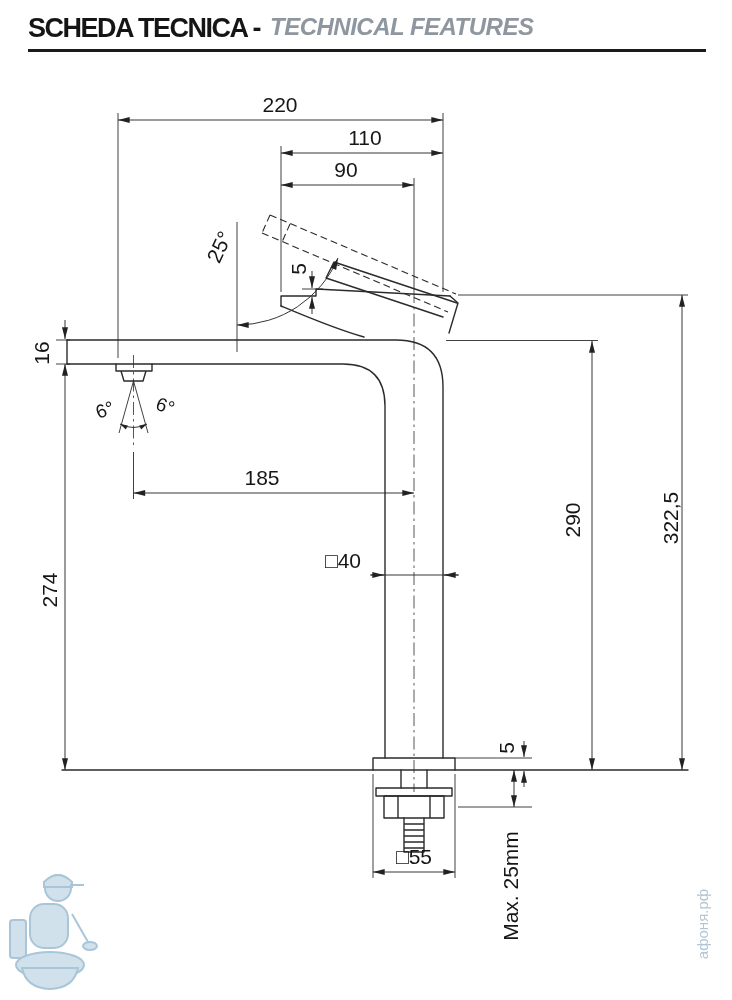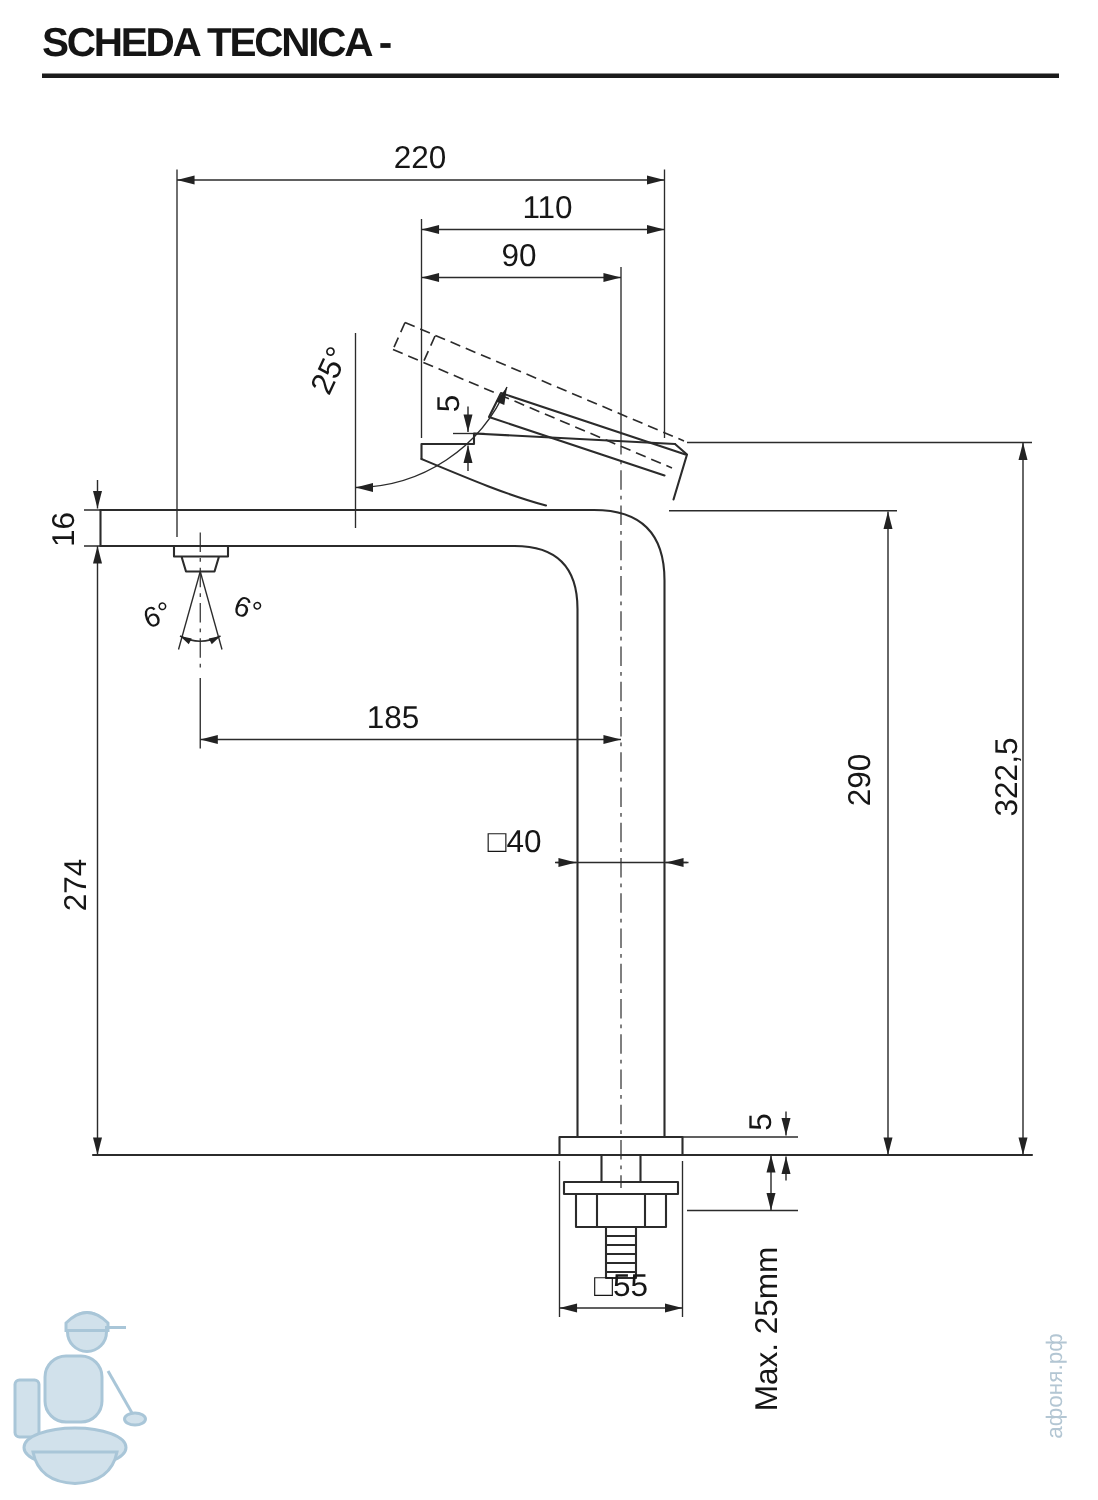--- a/index.html
+++ b/index.html
@@ -21,20 +21,21 @@
   .lbl{font-family:"Liberation Sans","DejaVu Sans",sans-serif;font-size:21px;fill:#161616}
   .lbl-s{font-size:19px}
   .wm-text{font-family:"Liberation Sans","DejaVu Sans",sans-serif;font-size:15px;fill:#b3c6d3}
 </style>
 </head>
 <body>
 
 <div class="header">
   <div class="title-row">
     <span class="t1">SCHEDA TECNICA -</span>
+    <span class="t2">TECHNICAL FEATURES</span>
   </div>
   <div class="rule"></div>
 </div>
 
 <svg class="drawing" width="732" height="1000" viewBox="0 0 732 1000">
   <defs>
     <marker id="arr" markerUnits="userSpaceOnUse" markerWidth="13" markerHeight="8" refX="12" refY="3.5" orient="auto-start-reverse">
       <path d="M0.3,0.5 L12,3.5 L0.3,6.5 Z" fill="#222"></path>
     </marker>
     <marker id="arrS" markerUnits="userSpaceOnUse" markerWidth="9" markerHeight="6" refX="8" refY="2.5" orient="auto-start-reverse">

